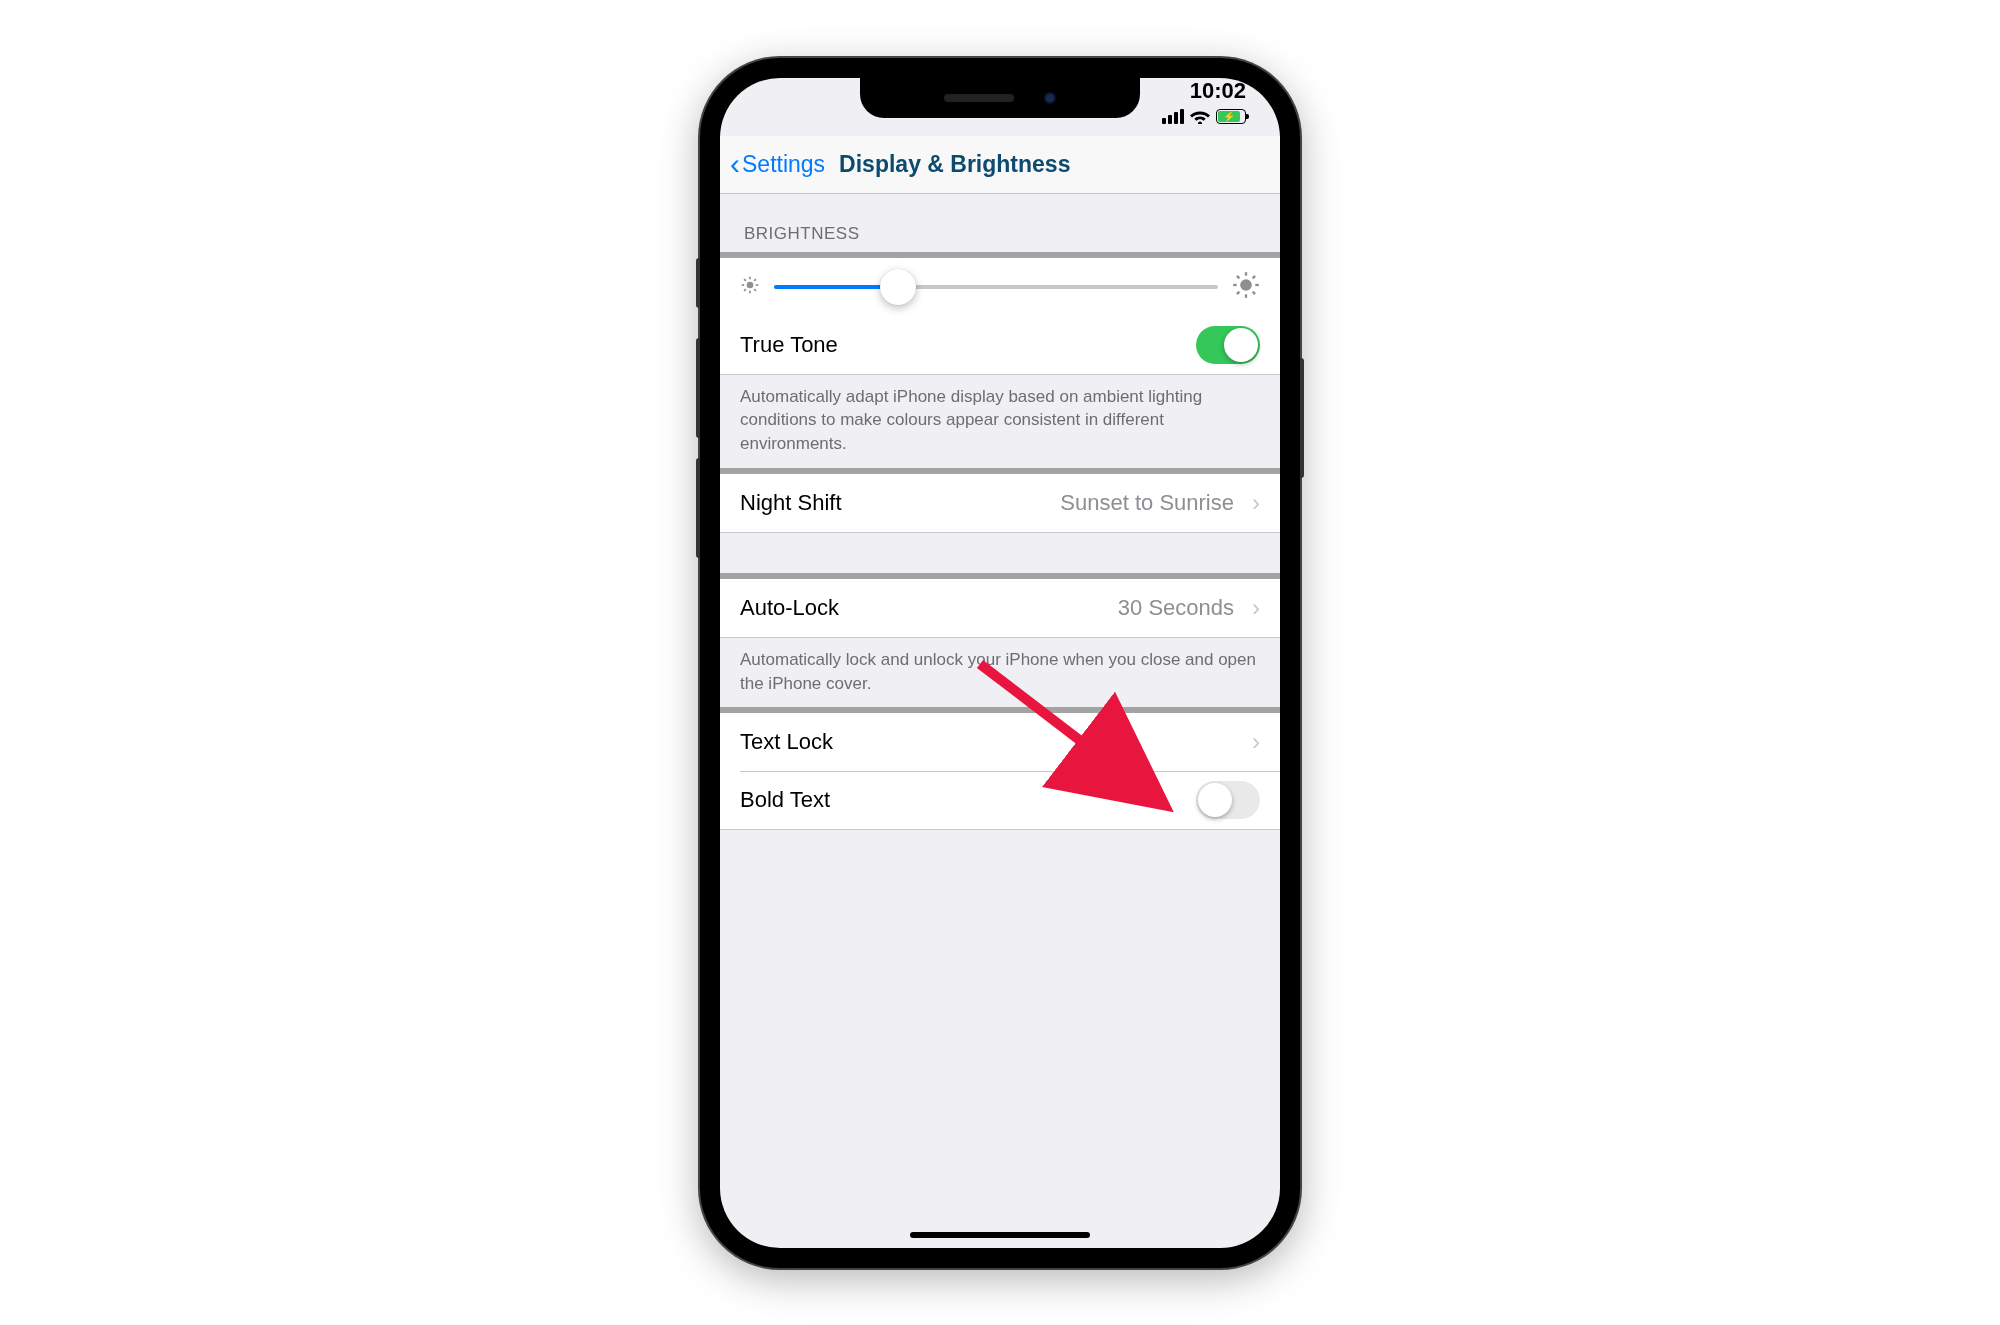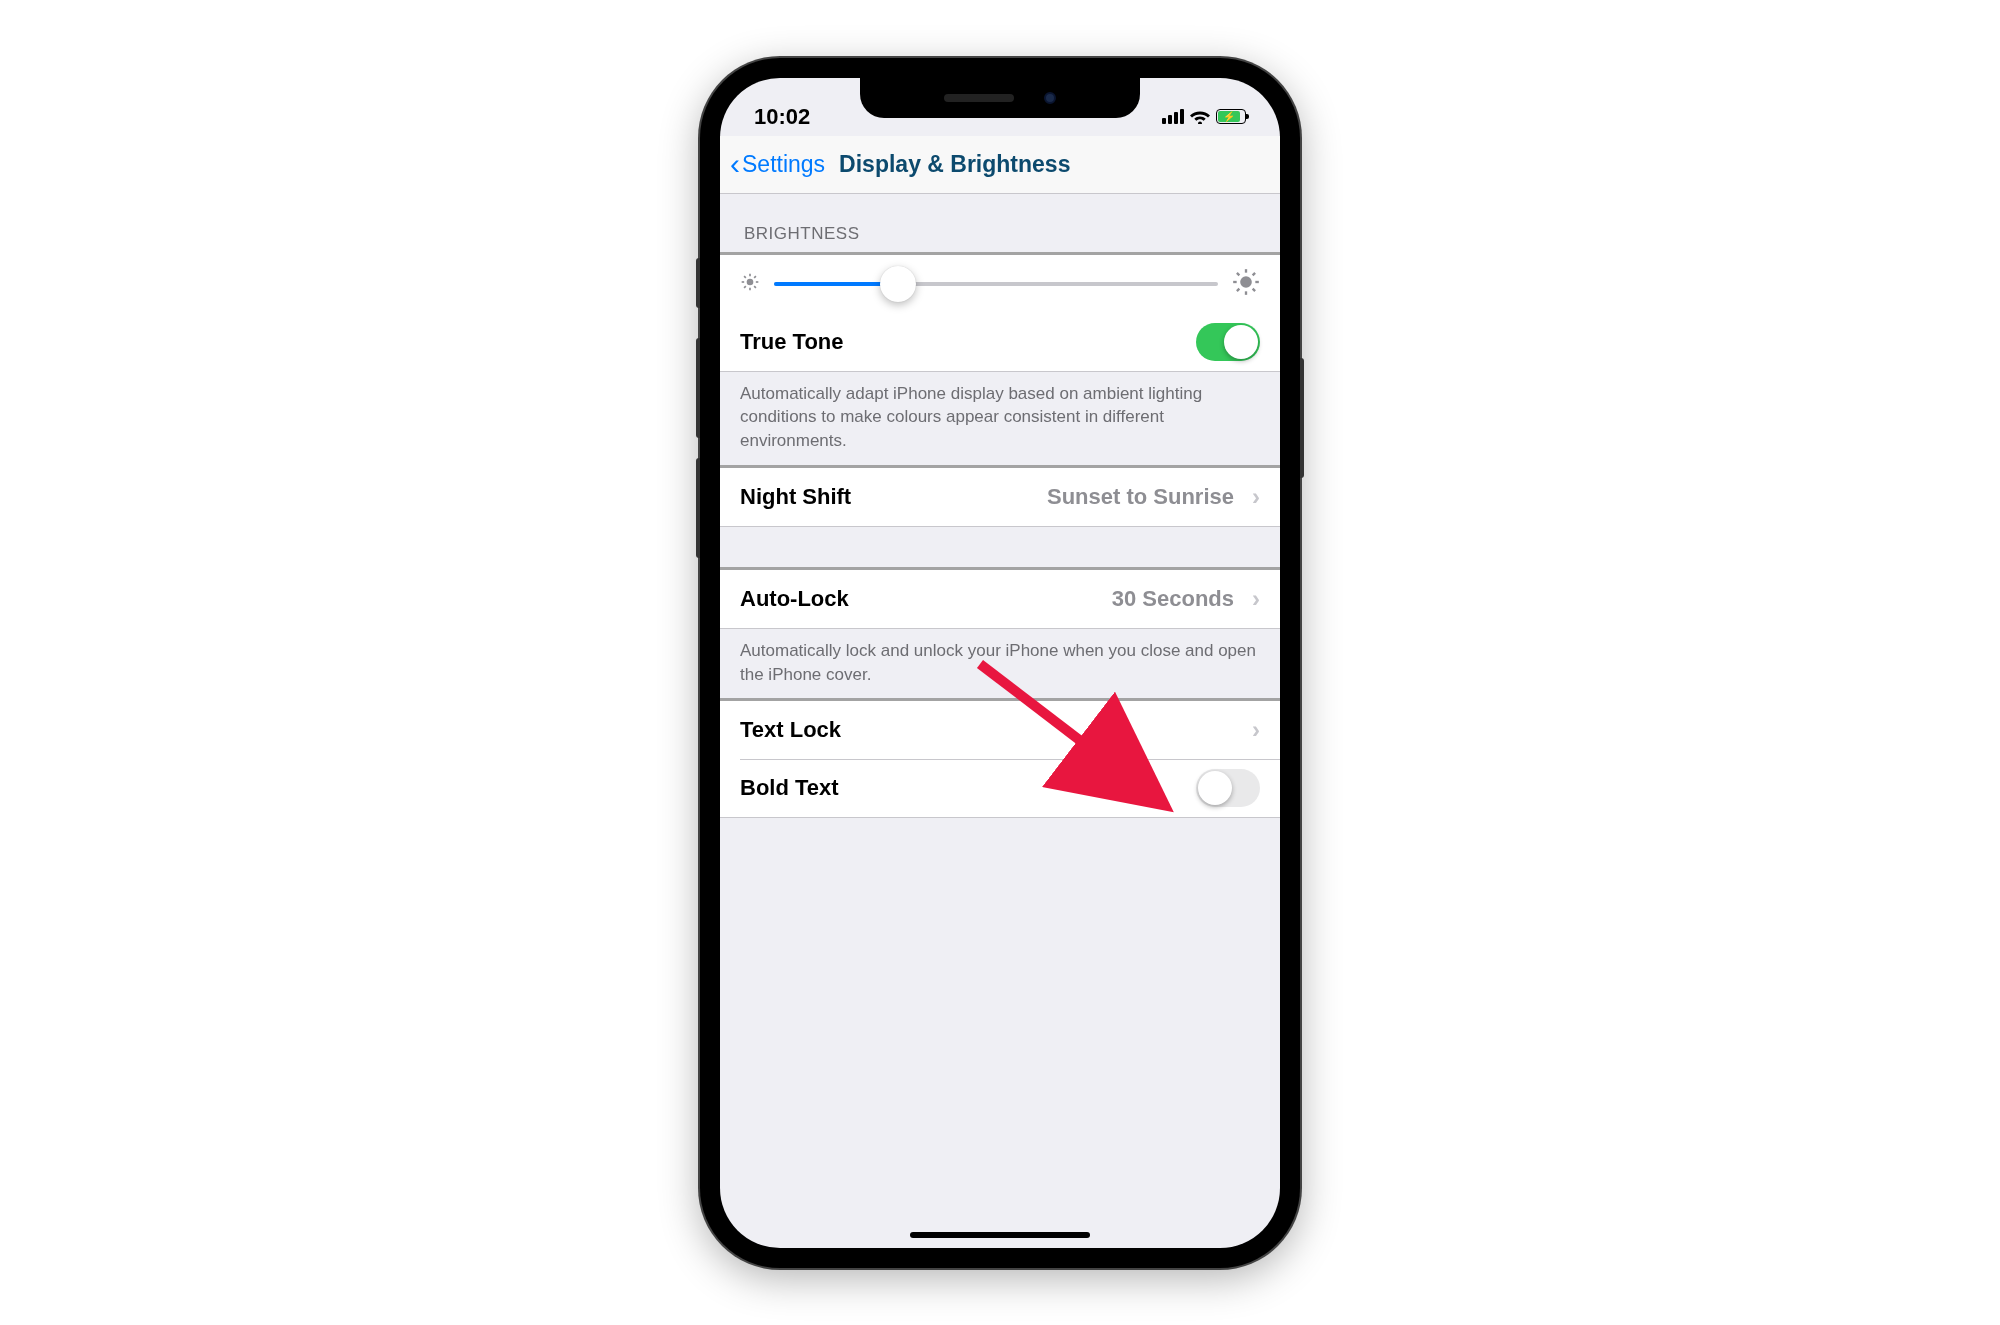--- a/index.html
+++ b/index.html
@@ -60,20 +60,21 @@
   .camera  { width:12px; height:12px; background:#1a2a4a; border-radius:50%; border:2px solid #0a1530;}
   .status-bar {
     height: 58px;
     display: flex;
     justify-content: space-between;
     align-items: flex-end;
     padding: 0 34px 6px;
     font-size: 22px;
     font-weight: 600;
     color:#000;
+    flex-direction:column;
   }
   .status-right { display:flex; align-items:center; gap:6px; }
   .sig-bars { display:flex; align-items:flex-end; gap:2px; }
   .sig-bars span { width:4px; background:#000; border-radius:1px; }
   .sig-bars span:nth-child(1){height:6px;}
   .sig-bars span:nth-child(2){height:9px;}
   .sig-bars span:nth-child(3){height:12px;}
   .sig-bars span:nth-child(4){height:15px;}
   .wifi-svg { width:20px; height:16px; }
   .batt { width:30px; height:15px; border:1.5px solid #000; border-radius:4px; position:relative; }
@@ -89,21 +90,21 @@
     position:relative;
     padding:0 10px;
   }
   .back-btn { display:flex; align-items:center; color:#007aff; font-size:23px; cursor:pointer;}
   .back-chevron { font-size:30px; font-weight:400; line-height:1; margin-right:2px;}
   .nav-title { font-size:23px; font-weight:600; color:#0c4a6e; margin-left:14px;}
   .content { overflow-y:auto; height:calc(100% - 116px); position:relative;}
   .section-header {
     font-size:17px; color:#6d6d72; padding:30px 24px 8px; text-transform:uppercase; letter-spacing:0.5px;
   }
-  .cell-group { background:#fff; border-top:3px solid #a3a3a3; border-bottom:1px solid #c8c7cc;font-weight:bold; }
+  .cell-group { background:#fff; border-top:6px solid #a3a3a3; border-bottom:1px solid #c8c7cc; }
   .cell {
     min-height:58px; padding:0 20px; display:flex; align-items:center; justify-content:space-between;
     font-size:22px; color:#000; position:relative;
   }
   .cell + .cell::before {
     content:""; position:absolute; left:20px; right:0; top:0; height:1px; background:#c8c7cc;
   }
   .cell .detail { color:#8e8e93; font-size:22px; display:flex; align-items:center; gap:18px;}
   .chevron { color:#c7c7cc; font-size:24px; }
   .footer-text { font-size:17px; color:#6d6d72; padding:10px 20px 12px; line-height:1.4; }

